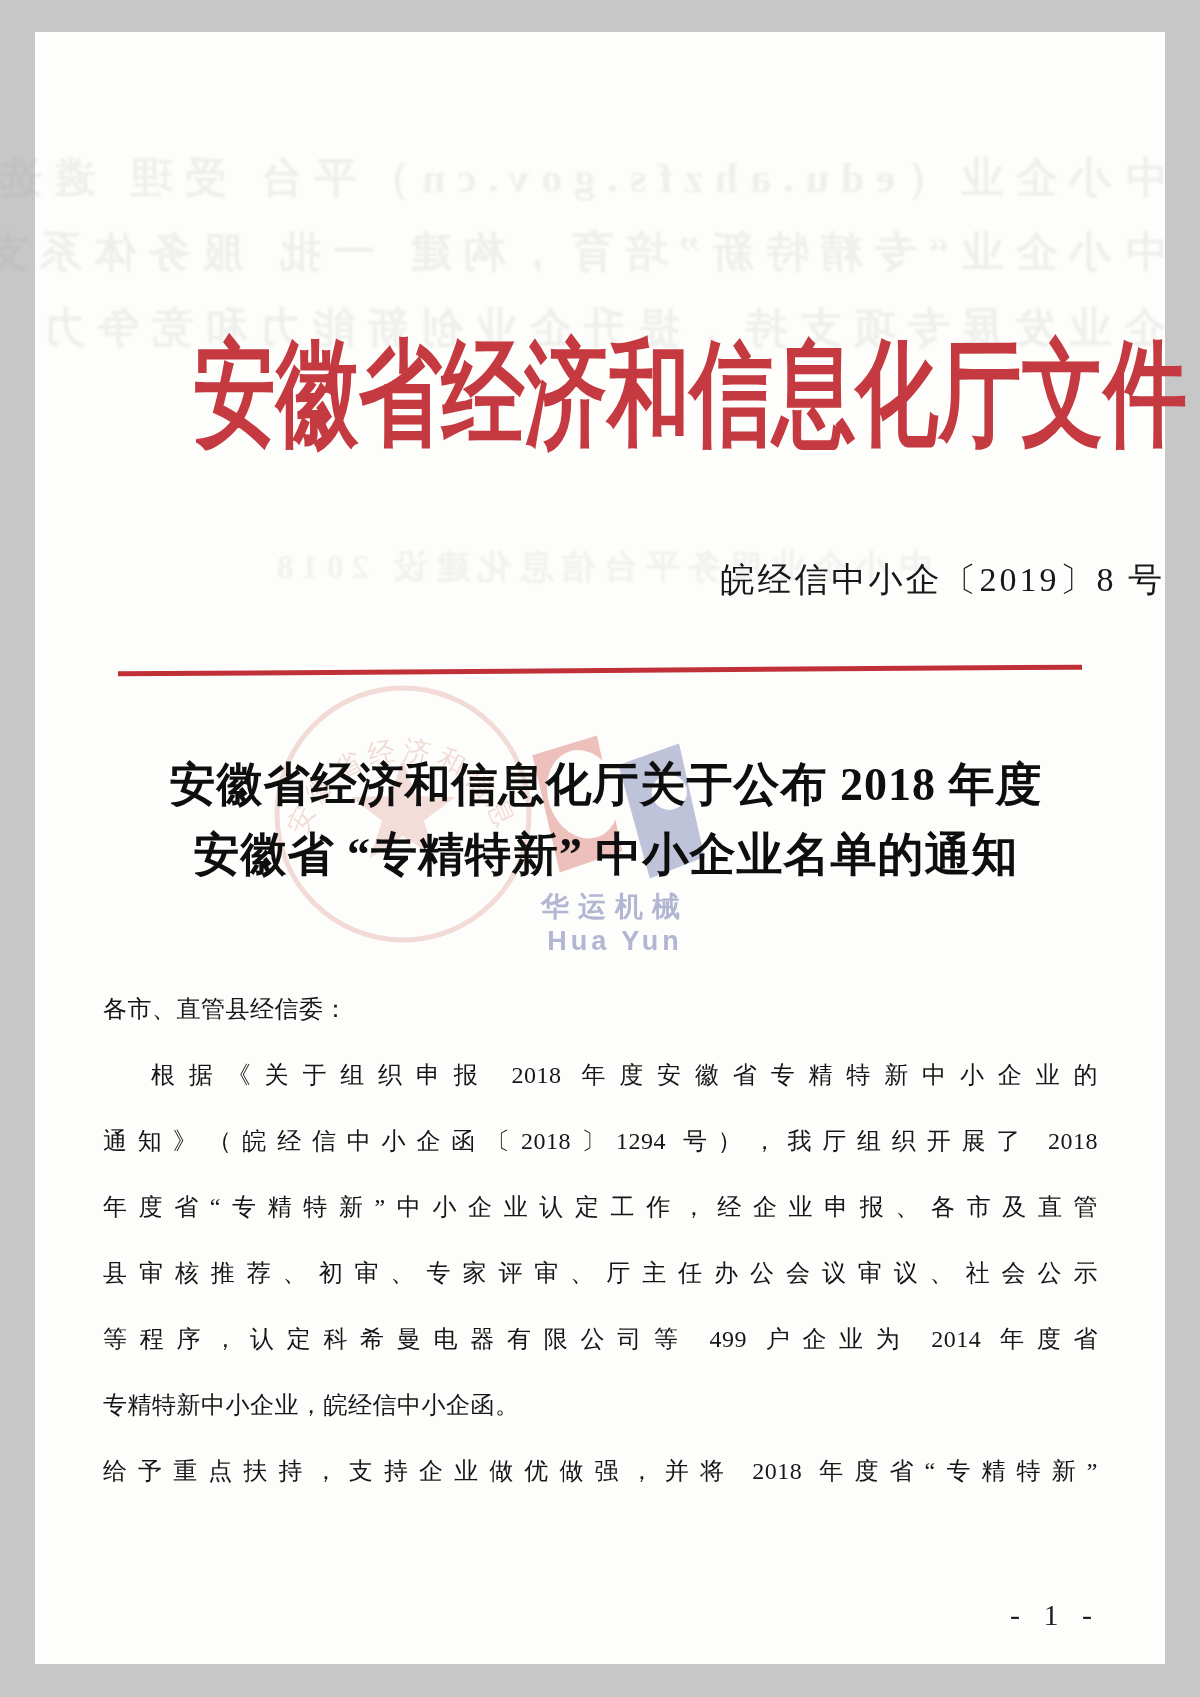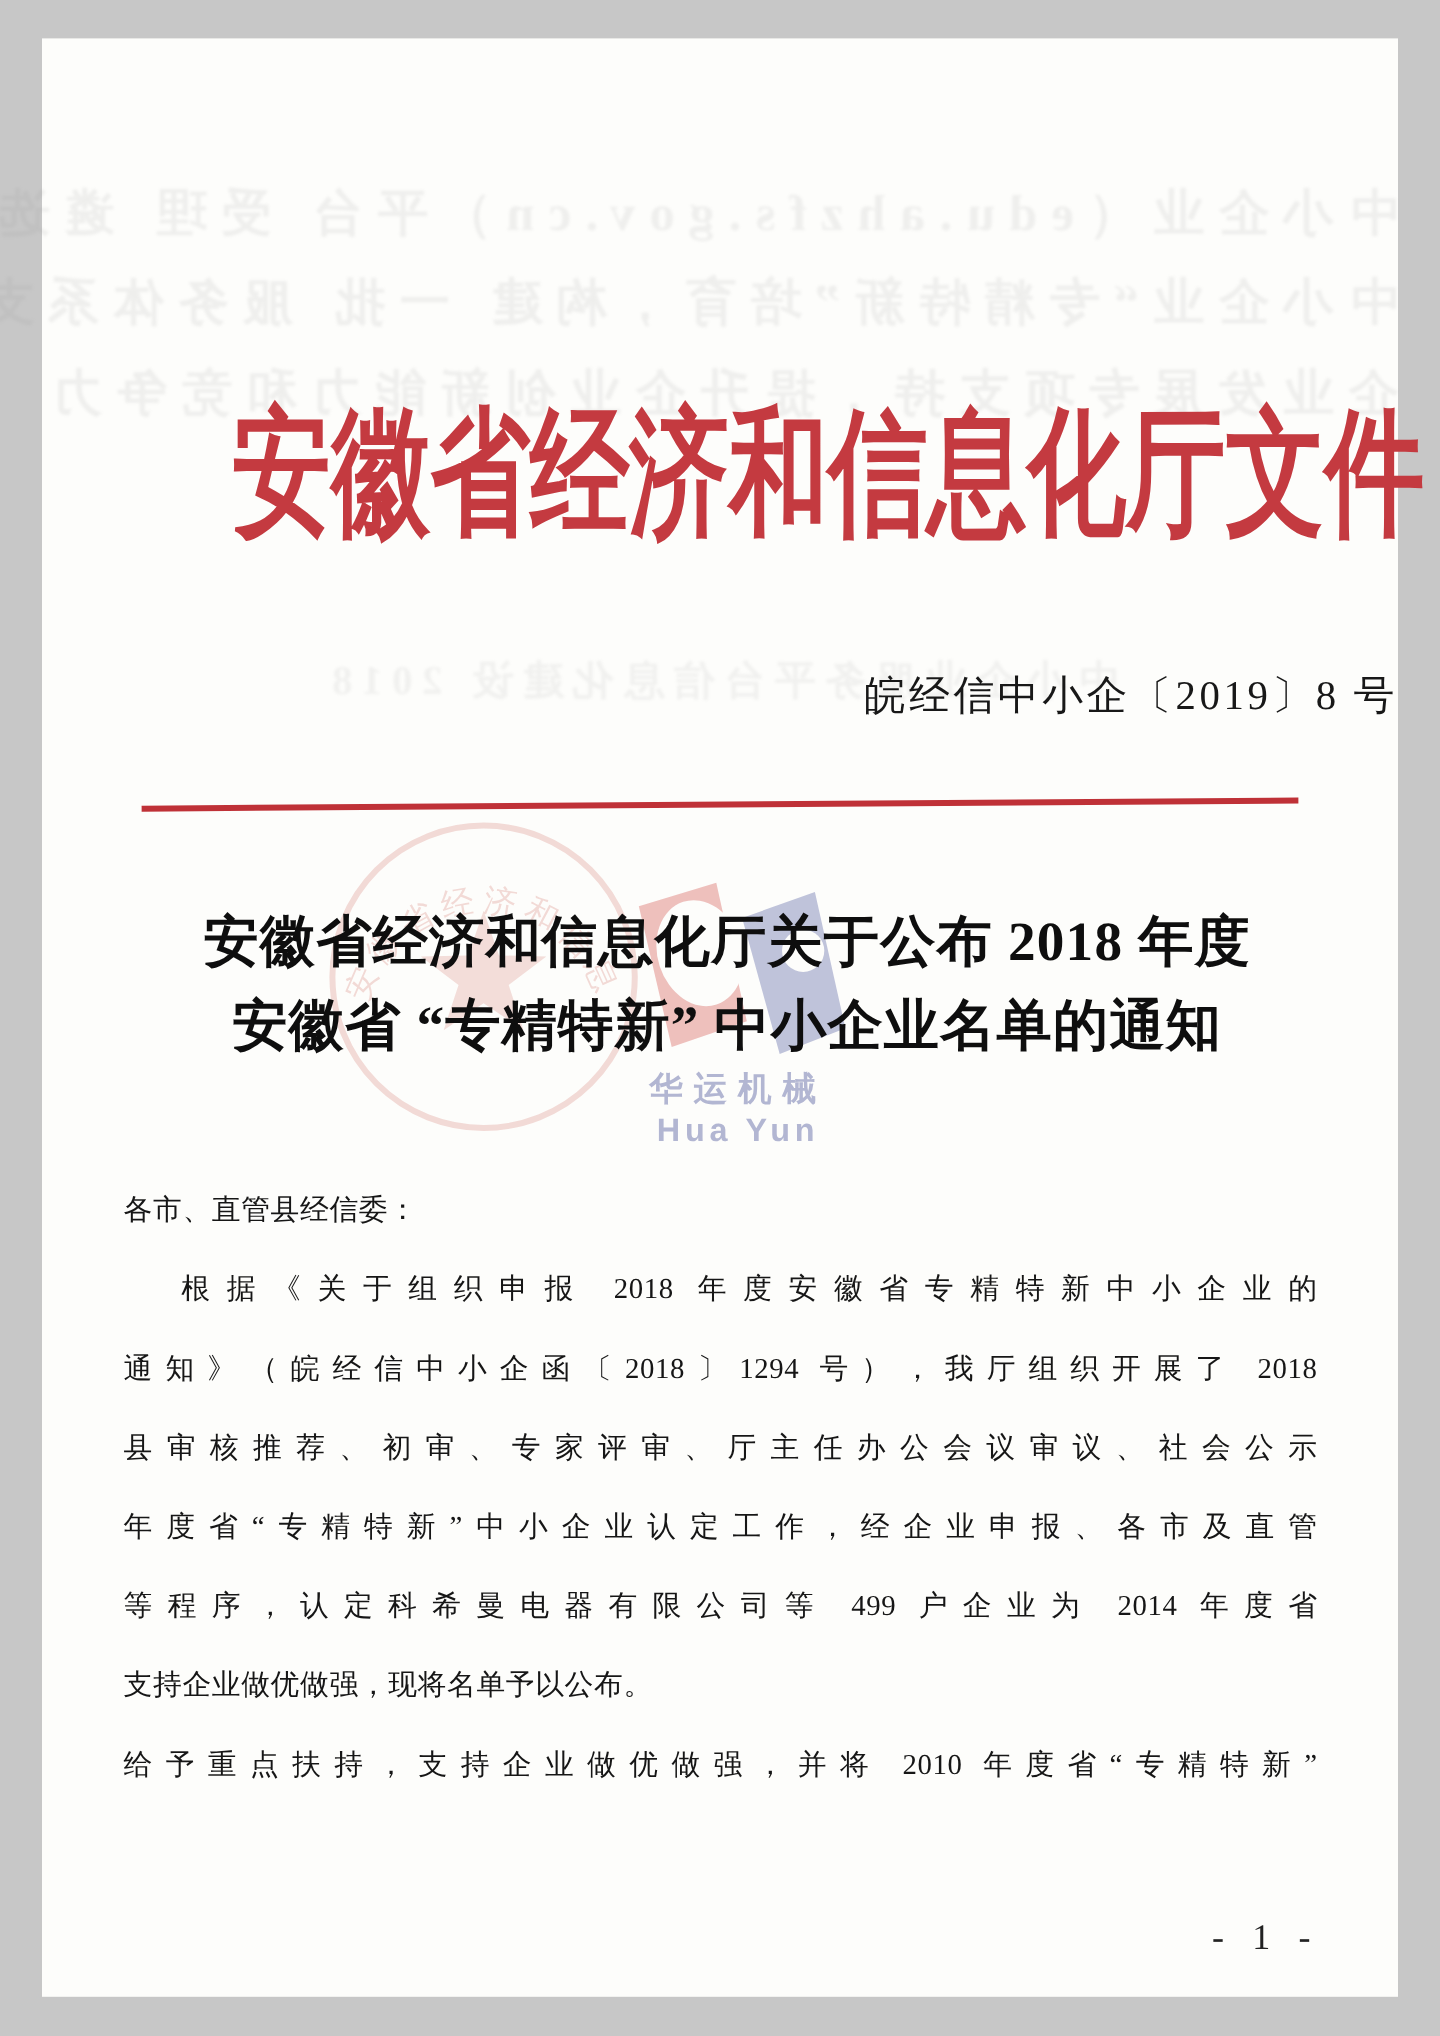--- a/index.html
+++ b/index.html
@@ -118,22 +118,22 @@
 
   <div class="doc-title" data-interactable="false">
     <div data-interactable="false">安徽省经济和信息化厅关于公布 2018 年度</div>
     <div data-interactable="false">安徽省 “专精特新” 中小企业名单的通知</div>
   </div>
 
   <div class="body-block" data-interactable="false">
     <div class="line" data-interactable="false">各市、直管县经信委：</div>
     <div class="j indent" data-interactable="false">根据《关于组织申报 2018 年度安徽省专精特新中小企业的</div>
     <div class="j" data-interactable="false">通知》（皖经信中小企函〔2018〕1294 号），我厅组织开展了 2018</div>
+    <div class="j" data-interactable="false">年度省“专精特新”中小企业认定工作，经企业申报、各市及直管</div>
     <div class="j" data-interactable="false">县审核推荐、初审、专家评审、厅主任办公会议审议、社会公示</div>
-    <div class="j" data-interactable="false">年度省“专精特新”中小企业认定工作，经企业申报、各市及直管</div>
     <div class="j" data-interactable="false">等程序，认定科希曼电器有限公司等 499 户企业为 2014 年度省</div>
-    <div class="line" data-interactable="false">支持企业做优做强，现将名单予以公布。</div>
-    <div class="j" data-interactable="false">给予重点扶持，支持企业做优做强，并将 2010 年度省“专精特新”</div>
+    <div class="line" data-interactable="false">专精特新中小企业，皖经信中小企函。</div>
+    <div class="j" data-interactable="false">给予重点扶持，支持企业做优做强，并将 2018 年度省“专精特新”</div>
   </div>
 
   <div class="page-num" data-interactable="false">- 1 -</div>
 
 </div>
 
 </body></html>

